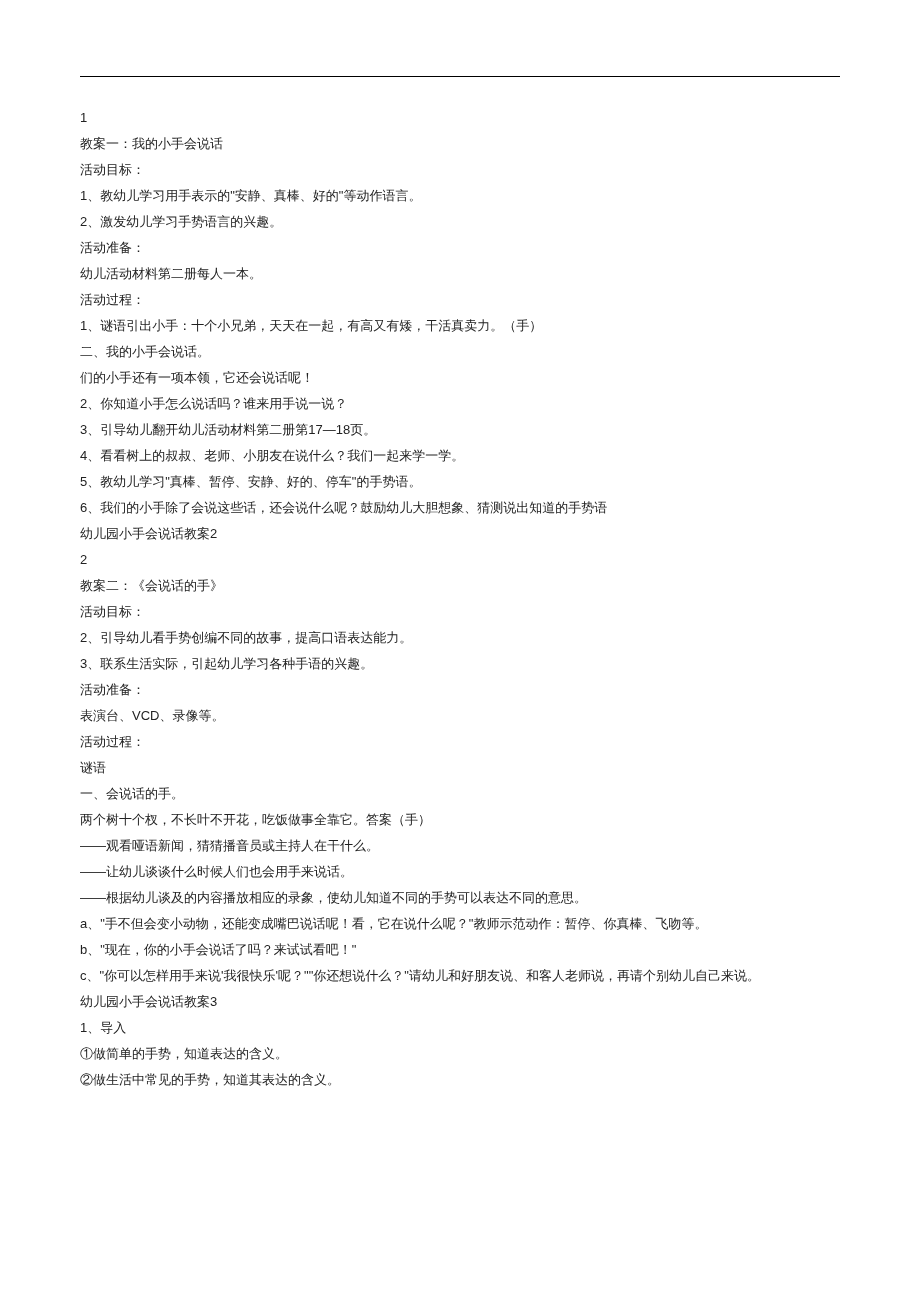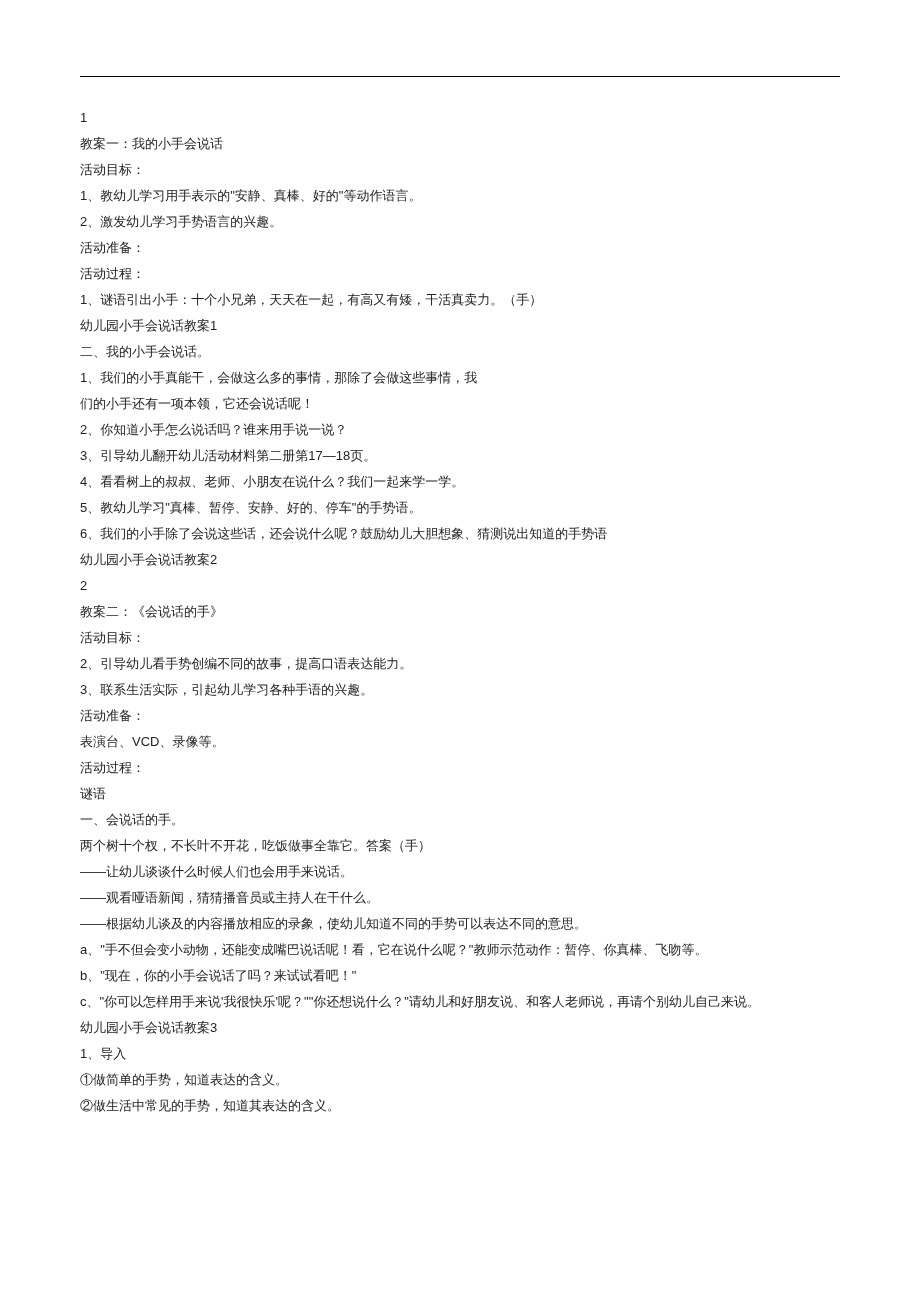--- a/index.html
+++ b/index.html
@@ -30,45 +30,44 @@
 
 <div class="page">
   <hr class="hr-line">
   <div id="content">
       <div class="line">1</div>
       <div class="line">教案一：我的小手会说话</div>
       <div class="line">活动目标：</div>
       <div class="line">1、教幼儿学习用手表示的"安静、真棒、好的"等动作语言。</div>
       <div class="line">2、激发幼儿学习手势语言的兴趣。</div>
       <div class="line">活动准备：</div>
+      <div class="line">幼儿活动材料第二册每人一本。</div>
       <div class="line">活动过程：</div>
       <div class="line">1、谜语引出小手：十个小兄弟，天天在一起，有高又有矮，干活真卖力。（手）</div>
-      <div class="line">幼儿园小手会说话教案1</div>
       <div class="line">二、我的小手会说话。</div>
-      <div class="line">1、我们的小手真能干，会做这么多的事情，那除了会做这些事情，我</div>
       <div class="line">们的小手还有一项本领，它还会说话呢！</div>
       <div class="line">2、你知道小手怎么说话吗？谁来用手说一说？</div>
       <div class="line">3、引导幼儿翻开幼儿活动材料第二册第17—18页。</div>
       <div class="line">4、看看树上的叔叔、老师、小朋友在说什么？我们一起来学一学。</div>
       <div class="line">5、教幼儿学习"真棒、暂停、安静、好的、停车"的手势语。</div>
       <div class="line">6、我们的小手除了会说这些话，还会说什么呢？鼓励幼儿大胆想象、猜测说出知道的手势语</div>
       <div class="line">幼儿园小手会说话教案2</div>
       <div class="line">2</div>
       <div class="line">教案二：《会说话的手》</div>
       <div class="line">活动目标：</div>
       <div class="line">2、引导幼儿看手势创编不同的故事，提高口语表达能力。</div>
       <div class="line">3、联系生活实际，引起幼儿学习各种手语的兴趣。</div>
       <div class="line">活动准备：</div>
       <div class="line">表演台、VCD、录像等。</div>
       <div class="line">活动过程：</div>
       <div class="line">谜语</div>
       <div class="line">一、会说话的手。</div>
       <div class="line">两个树十个杈，不长叶不开花，吃饭做事全靠它。答案（手）</div>
+      <div class="line">——观看哑语新闻，猜猜播音员或主持人在干什么。</div>
       <div class="line">——让幼儿谈谈什么时候人们也会用手来说话。</div>
-      <div class="line">——观看哑语新闻，猜猜播音员或主持人在干什么。</div>
       <div class="line">——根据幼儿谈及的内容播放相应的录象，使幼儿知道不同的手势可以表达不同的意思。</div>
       <div class="line">a、"手不但会变小动物，还能变成嘴巴说话呢！看，它在说什么呢？"教师示范动作：暂停、你真棒、飞吻等。</div>
       <div class="line">b、"现在，你的小手会说话了吗？来试试看吧！"</div>
       <div class="line">c、"你可以怎样用手来说'我很快乐'呢？""你还想说什么？"请幼儿和好朋友说、和客人老师说，再请个别幼儿自己来说。</div>
       <div class="line">幼儿园小手会说话教案3</div>
       <div class="line">1、导入</div>
       <div class="line">①做简单的手势，知道表达的含义。</div>
       <div class="line">②做生活中常见的手势，知道其表达的含义。</div>
     </div>
 </div>

